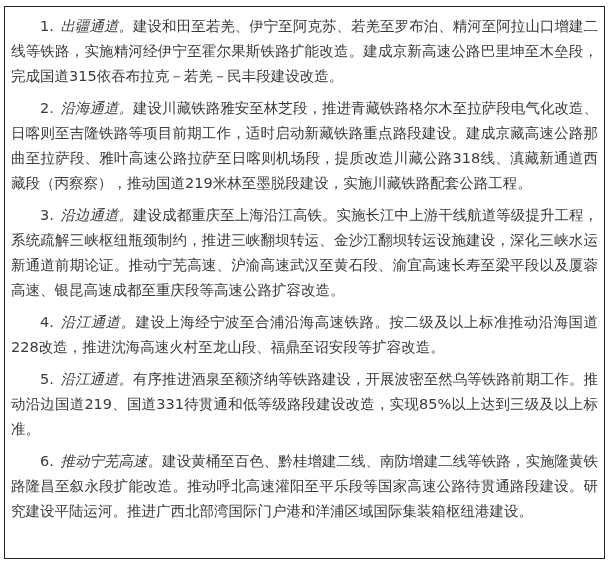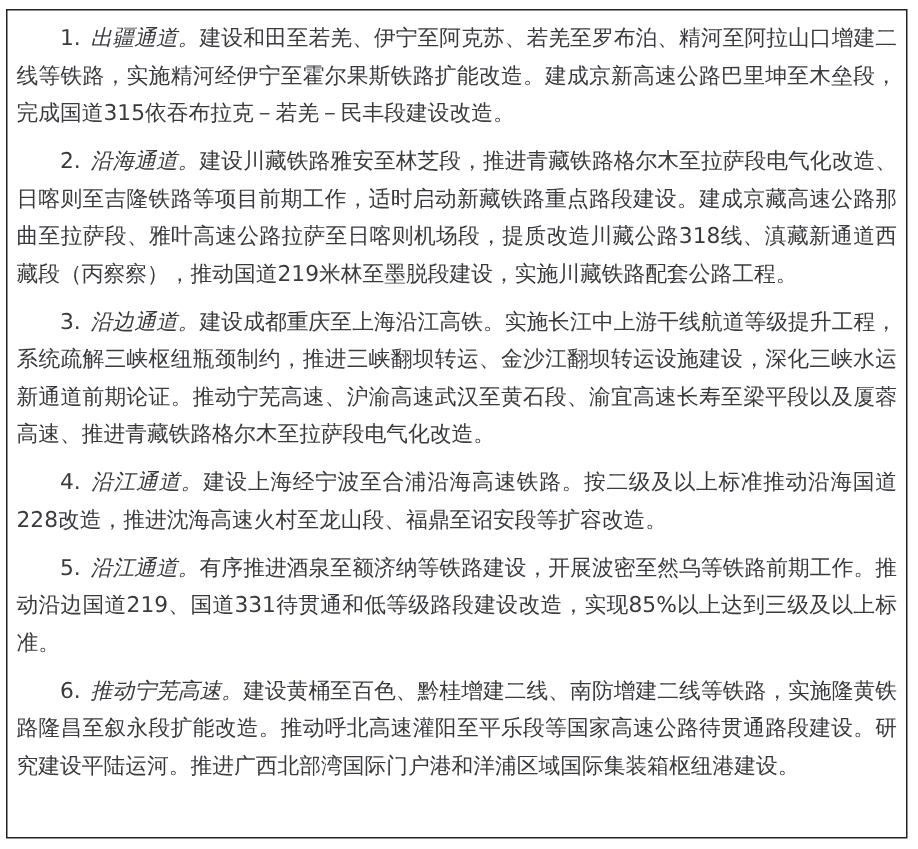--- a/index.html
+++ b/index.html
@@ -56,21 +56,21 @@
 <body>
 
 <div class="panel-box">
 
   <div class="body-row">
 
     <p class="para"><span class="item-num">1.</span><span class="item-heading">出疆通道。</span><span class="item-text">建设和田至若羌、伊宁至阿克苏、若羌至罗布泊、精河至阿拉山口增建二线等铁路，实施精河经伊宁至霍尔果斯铁路扩能改造。建成京新高速公路巴里坤至木垒段，完成国道315依吞布拉克－若羌－民丰段建设改造。</span></p>
 
     <p class="para"><span class="item-num">2.</span><span class="item-heading">沿海通道。</span><span class="item-text">建设川藏铁路雅安至林芝段，推进青藏铁路格尔木至拉萨段电气化改造、日喀则至吉隆铁路等项目前期工作，适时启动新藏铁路重点路段建设。建成京藏高速公路那曲至拉萨段、雅叶高速公路拉萨至日喀则机场段，提质改造川藏公路318线、滇藏新通道西藏段（丙察察），推动国道219米林至墨脱段建设，实施川藏铁路配套公路工程。</span></p>
 
-    <p class="para"><span class="item-num">3.</span><span class="item-heading">沿边通道。</span><span class="item-text">建设成都重庆至上海沿江高铁。实施长江中上游干线航道等级提升工程，系统疏解三峡枢纽瓶颈制约，推进三峡翻坝转运、金沙江翻坝转运设施建设，深化三峡水运新通道前期论证。推动宁芜高速、沪渝高速武汉至黄石段、渝宜高速长寿至梁平段以及厦蓉高速、推进青藏铁路格尔木至拉萨段电气化改造。</span></p>
+    <p class="para"><span class="item-num">3.</span><span class="item-heading">沿边通道。</span><span class="item-text">建设成都重庆至上海沿江高铁。实施长江中上游干线航道等级提升工程，系统疏解三峡枢纽瓶颈制约，推进三峡翻坝转运、金沙江翻坝转运设施建设，深化三峡水运新通道前期论证。推动宁芜高速、沪渝高速武汉至黄石段、渝宜高速长寿至梁平段以及厦蓉高速、银昆高速成都至重庆段等高速公路扩容改造。</span></p>
 
     <p class="para"><span class="item-num">4.</span><span class="item-heading">沿江通道。</span><span class="item-text">建设上海经宁波至合浦沿海高速铁路。按二级及以上标准推动沿海国道228改造，推进沈海高速火村至龙山段、福鼎至诏安段等扩容改造。</span></p>
 
     <p class="para"><span class="item-num">5.</span><span class="item-heading">沿江通道。</span><span class="item-text">有序推进酒泉至额济纳等铁路建设，开展波密至然乌等铁路前期工作。推动沿边国道219、国道331待贯通和低等级路段建设改造，实现85%以上达到三级及以上标准。</span></p>
 
     <p class="para"><span class="item-num">6.</span><span class="item-heading">推动宁芜高速。</span><span class="item-text">建设黄桶至百色、黔桂增建二线、南防增建二线等铁路，实施隆黄铁路隆昌至叙永段扩能改造。推动呼北高速灌阳至平乐段等国家高速公路待贯通路段建设。研究建设平陆运河。推进广西北部湾国际门户港和洋浦区域国际集装箱枢纽港建设。</span></p>
 
   </div>
 </div>
 

